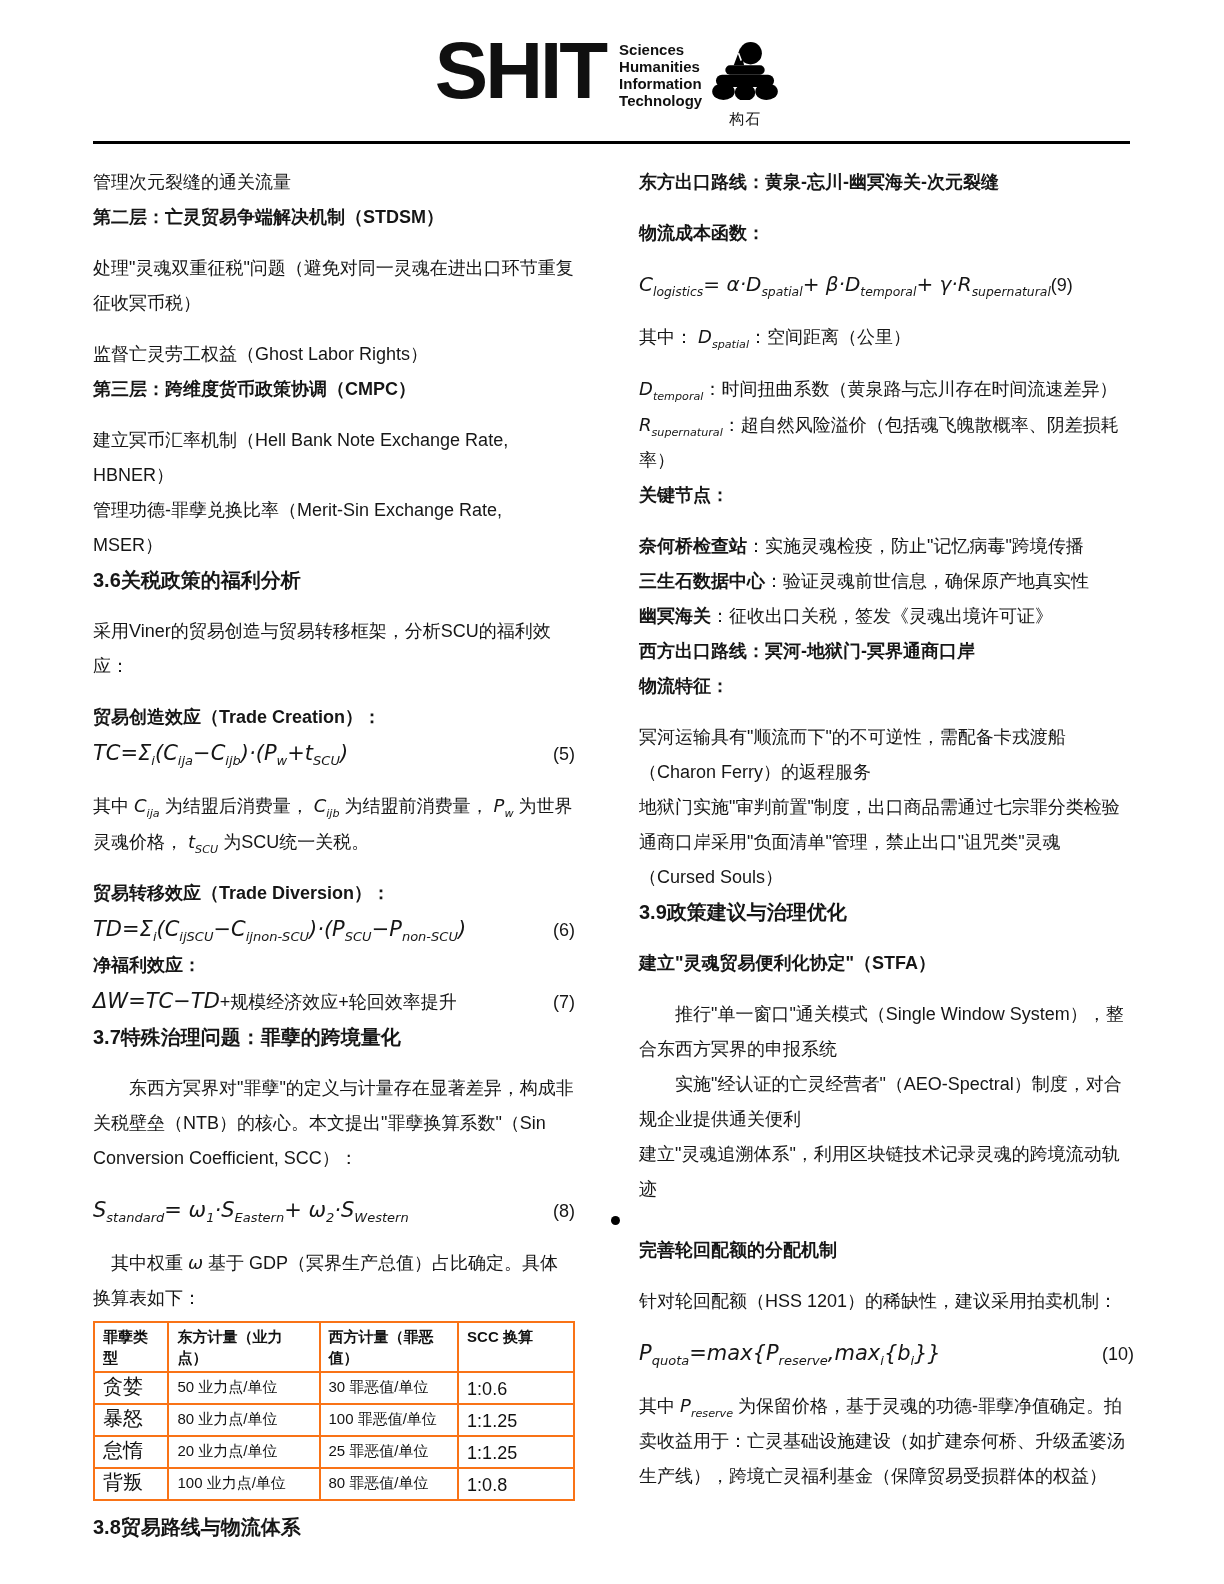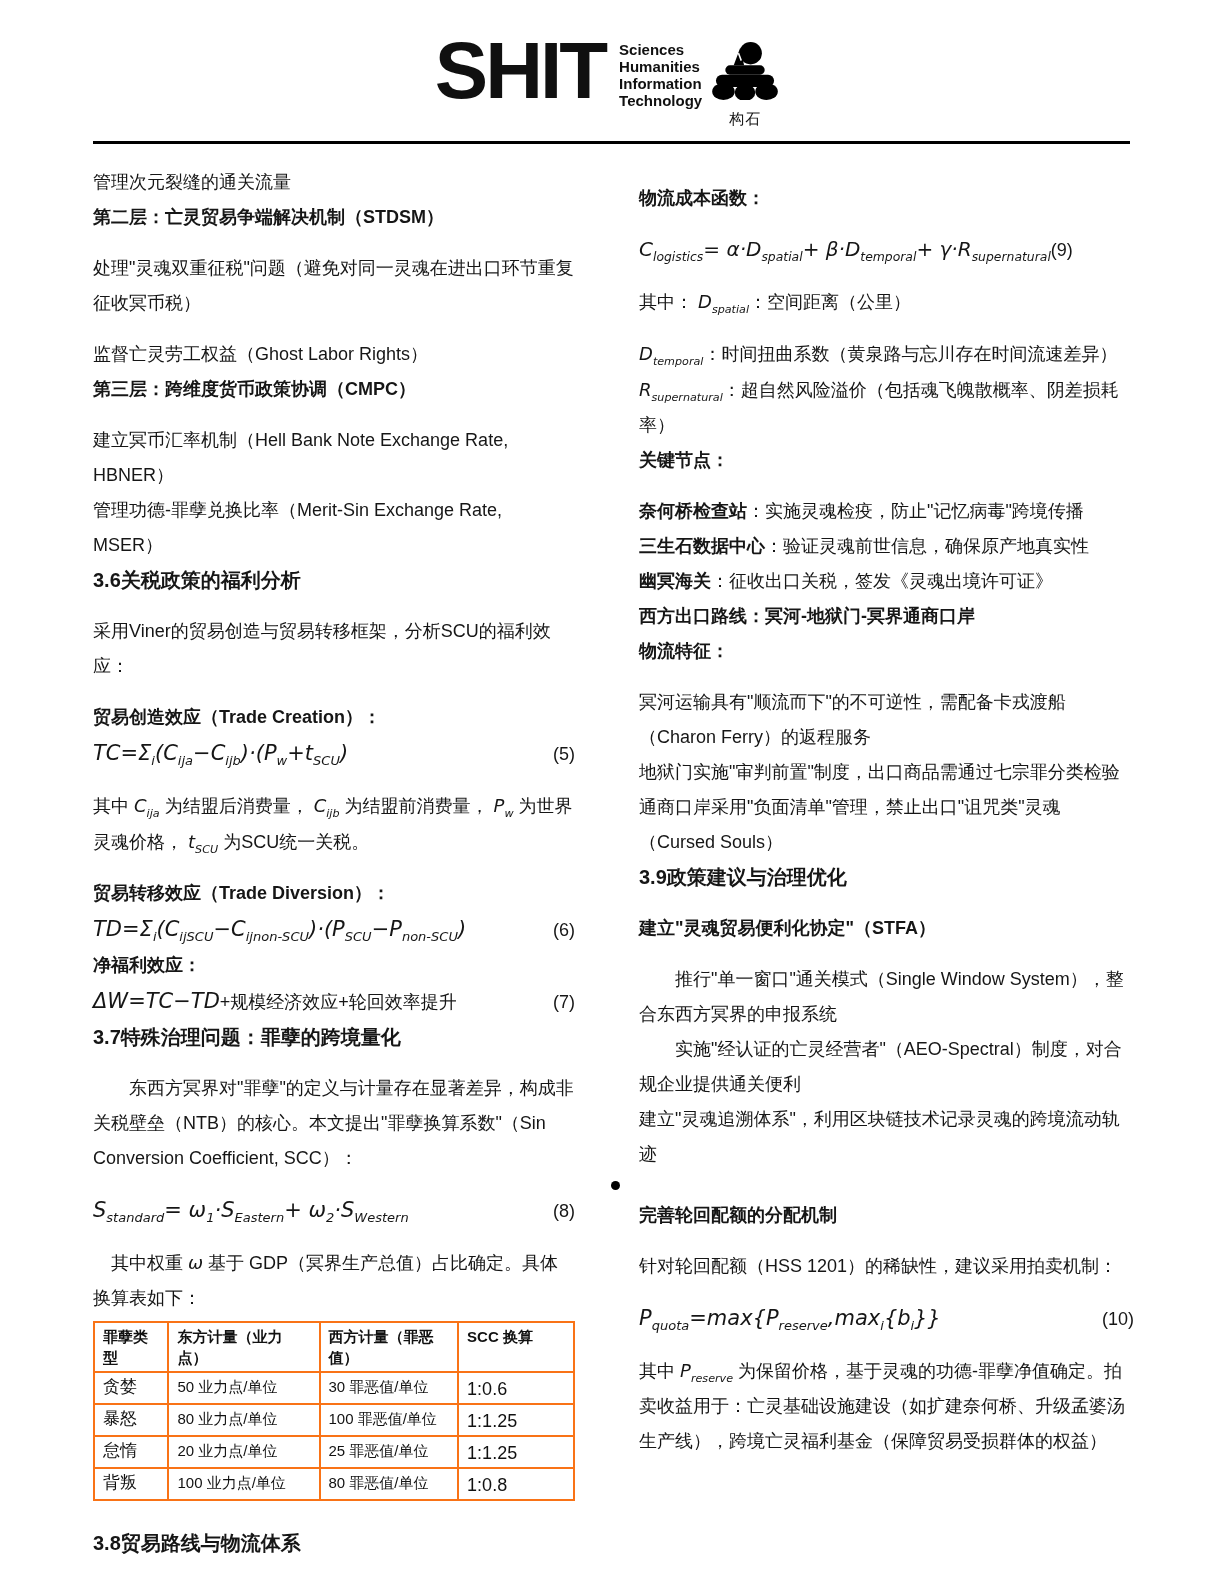--- a/index.html
+++ b/index.html
@@ -34,27 +34,27 @@
   sub{font-size:0.62em;line-height:0;}
   .eq{display:flex;align-items:baseline;font-size:21px;line-height:35px;}
   .eq .seg-f{font-style:italic;}
   .eq .seg-t{font-style:normal;font-size:18px;}
   .eq-num{margin-left:auto;padding-left:8px;font-style:normal;font-size:18px;white-space:nowrap;}
   .eq-tight{font-size:20px;}
   
   .scc-table{border-collapse:collapse;width:100%;margin-top:5px;font-size:15px;line-height:21px;color:#111;}
   .scc-table th,.scc-table td{border:2px solid #f97316;padding:3px 8px;text-align:left;vertical-align:top;}
   .scc-table th{font-weight:700;}
-  .scc-table td:first-child{font-size:17px;}
+  .scc-table td:first-child{font-size:20px;}
   .scc-table td:last-child{font-size:18px;padding-top:6px;border-radius:14px;}
   .scc-table col.c1{width:72px;}
   .scc-table col.c2{width:146px;}
   .scc-table col.c3{width:134px;}
   .scc-table col.c4{width:112px;}
-  .after-table{margin-top:25px;}
+  .after-table{margin-top:9px;}
   
   .bullet-row{height:26px;display:flex;align-items:center;}
   .bullet-dot{width:9px;height:9px;border-radius:50%;background:#000;margin-left:-28px;}
 </style>
 </head>
 <body>
 
 <div class="page">
 
   <header>
@@ -170,20 +170,21 @@
               <td>100 业力点/单位</td>
               <td>80 罪恶值/单位</td>
               <td>1:0.8</td>
             </tr>
           </tbody>
         </table>
       <p class="ln sec after-table">3.8贸易路线与物流体系</p>
     </section>
 
     <section class="col col-right">
+      <p class="ln b">东方出口路线：黄泉-忘川-幽冥海关-次元裂缝</p>
       <div class="sp"></div>
       <p class="ln b">物流成本函数：</p>
       <div class="sp"></div>
       <div class="eq eq-tight">
         <span><span class="seg-f">C<sub>logistics</sub>= α·D<sub>spatial</sub>+ β·D<sub>temporal</sub>+ γ·R<sub>supernatural</sub></span><span class="seg-t">(9)</span></span>
       </div>
       <div class="sp"></div>
       <p class="ln"><span class="seg-t">其中： </span><span class="seg-f">D<sub>spatial</sub></span><span class="seg-t">：空间距离（公里）</span></p>
       <div class="sp"></div>
       <p class="ln"><span class="seg-f">D<sub>temporal</sub></span><span class="seg-t">：时间扭曲系数（黄泉路与忘川存在时间流速差异）</span></p>

